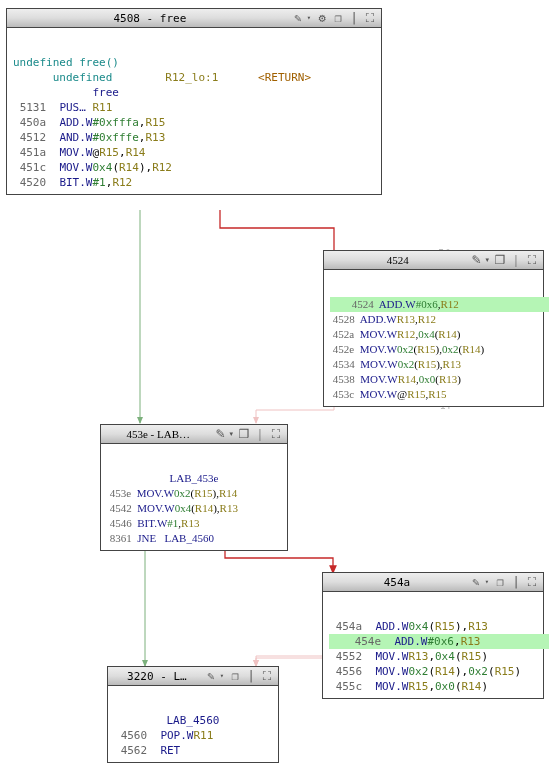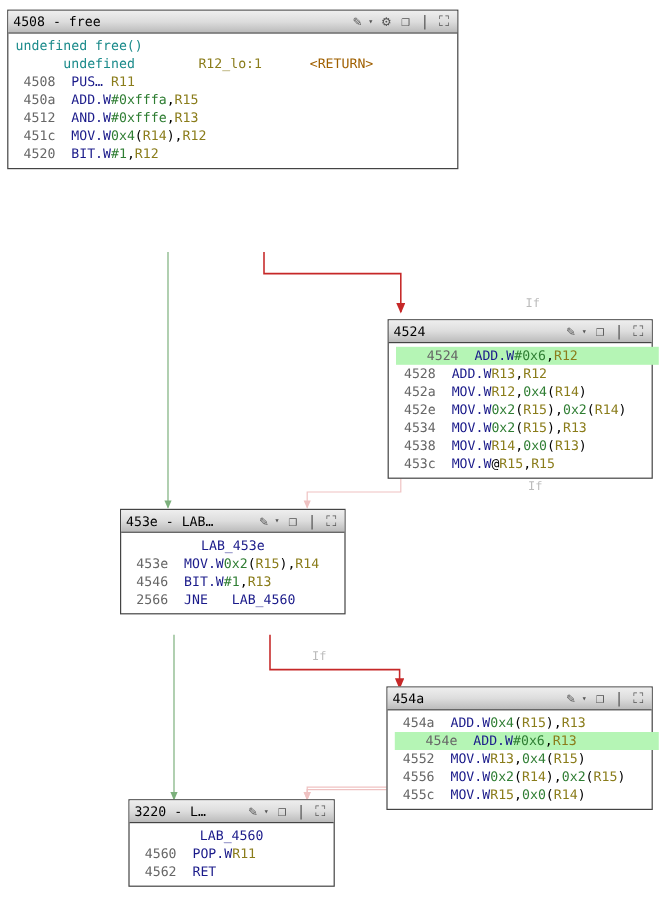--- a/index.html
+++ b/index.html
@@ -1,21 +1,21 @@
 <!DOCTYPE html>
 <html><head>
 <meta charset="utf-8">
 <style>
   body{margin:0;font-family:Menlo,Consolas,monospace;font-size:11px;background:#fff;width:549px;height:770px;position:relative;}
   .blk{position:absolute;border:1px solid #444;background:#fff;box-shadow:0 0 0 0;}
   .hdr{background:linear-gradient(to bottom,#eee 0%,#ddd 50%,#bbb 100%);border-bottom:1px solid #444;display:flex;align-items:center;height:18px;padding:0 4px;gap:2px;}
-  .hdr .title{flex:1;font-size:11px;color:#000;}
+  .hdr .title{flex:1;font-size:11px;color:#000;text-align:center;}
   .hdr .ic{width:14px;height:14px;display:flex;align-items:center;justify-content:center;font-size:12px;color:#555;}
   .hdr .drop{font-size:7px;color:#555;padding-right:2px;}
-  .body{padding:3px 6px 4px 6px;line-height:15px;}
+  .body{padding:3px 6px 4px 6px;line-height:15px;margin-top:24px;}
   .row{white-space:pre;}
   .hl{background:#b5f5b5;display:inline-block;width:100%;padding-left:19px;}
   .addr{color:#666;}
   .op{color:#1a1a8a;}
   .hex{color:#2e7d32;}
   .reg{color:#8a7c1a;}
   .type{color:#1a8a8a;}
   .sym{color:#1a1a8a;}
   .ret{color:#a06000;}
   svg.cn{position:absolute;left:0;top:0;pointer-events:none;}
@@ -72,59 +72,62 @@
   <span class="ic">✎</span>
       <span class="drop">▾</span>
   <span class="ic">⚙</span>
   <span class="ic">❐</span>
   <span class="ic">|</span>
   <span class="ic">⛶</span>
  </div>
  <div class="body">
   <div class="row"><span class="type">undefined free()</span></div>
   <div class="row">      <span class="type">undefined</span>        <span class="reg">R12_lo:1</span>      <span class="ret">&lt;RETURN&gt;</span></div>
+  <div class="row">            <span class="sym">free</span></div>
   <div>
-        <div class="row"> <span class="addr">4508</span>  <span class="op">PUS…</span><span class="reg"> R11</span></div>
+        <div class="row"> <span class="addr">5131</span>  <span class="op">PUS…</span><span class="reg"> R11</span></div>
         <div class="row"> <span class="addr">450a</span>  <span class="op">ADD.W</span><span class="hex">#0xfffa</span>,<span class="reg">R15</span></div>
         <div class="row"> <span class="addr">4512</span>  <span class="op">AND.W</span><span class="hex">#0xfffe</span>,<span class="reg">R13</span></div>
+        <div class="row"> <span class="addr">451a</span>  <span class="op">MOV.W</span>@<span class="reg">R15</span>,<span class="reg">R14</span></div>
         <div class="row"> <span class="addr">451c</span>  <span class="op">MOV.W</span><span class="hex">0x4</span>(<span class="reg">R14</span>),<span class="reg">R12</span></div>
         <div class="row"> <span class="addr">4520</span>  <span class="op">BIT.W</span><span class="hex">#1</span>,<span class="reg">R12</span></div>
       </div>
  </div>
 </div>
 
-<div class="blk" style="left:323px;top:266px;width:219px;">
+<div class="blk" style="left:323px;top:250px;width:219px;font-family:Liberation Serif, serif;">
  <div class="hdr">
   <span class="title">4524</span>
   <span class="ic">✎</span>
       <span class="drop">▾</span>
   <span class="ic">❐</span>
   <span class="ic">|</span>
   <span class="ic">⛶</span>
  </div>
  <div class="body">
   <div><div class="row hl"> <span class="addr">4524</span>  <span class="op">ADD.W</span><span class="hex">#0x6</span>,<span class="reg">R12</span></div><div class="row"> <span class="addr">4528</span>  <span class="op">ADD.W</span><span class="reg">R13</span>,<span class="reg">R12</span></div><div class="row"> <span class="addr">452a</span>  <span class="op">MOV.W</span><span class="reg">R12</span>,<span class="hex">0x4</span>(<span class="reg">R14</span>)</div><div class="row"> <span class="addr">452e</span>  <span class="op">MOV.W</span><span class="hex">0x2</span>(<span class="reg">R15</span>),<span class="hex">0x2</span>(<span class="reg">R14</span>)</div><div class="row"> <span class="addr">4534</span>  <span class="op">MOV.W</span><span class="hex">0x2</span>(<span class="reg">R15</span>),<span class="reg">R13</span></div><div class="row"> <span class="addr">4538</span>  <span class="op">MOV.W</span><span class="reg">R14</span>,<span class="hex">0x0</span>(<span class="reg">R13</span>)</div><div class="row"> <span class="addr">453c</span>  <span class="op">MOV.W</span>@<span class="reg">R15</span>,<span class="reg">R15</span></div></div>
  </div>
 </div>
 
-<div class="blk" style="left:100px;top:424px;width:186px;">
+<div class="blk" style="left:100px;top:424px;width:186px;font-family:Liberation Serif, serif;">
  <div class="hdr">
   <span class="title">453e - LAB…</span>
   <span class="ic">✎</span>
       <span class="drop">▾</span>
   <span class="ic">❐</span>
   <span class="ic">|</span>
   <span class="ic">⛶</span>
  </div>
  <div class="body">
   <div class="row" style="text-align:center"><span class="sym">LAB_453e</span></div>
   <div>
         <div class="row"> <span class="addr">453e</span>  <span class="op">MOV.W</span><span class="hex">0x2</span>(<span class="reg">R15</span>),<span class="reg">R14</span></div>
+        <div class="row"> <span class="addr">4542</span>  <span class="op">MOV.W</span><span class="hex">0x4</span>(<span class="reg">R14</span>),<span class="reg">R13</span></div>
         <div class="row"> <span class="addr">4546</span>  <span class="op">BIT.W</span><span class="hex">#1</span>,<span class="reg">R13</span></div>
-        <div class="row"> <span class="addr">2566</span>  <span class="op">JNE</span>   <span class="sym">LAB_4560</span></div>
+        <div class="row"> <span class="addr">8361</span>  <span class="op">JNE</span>   <span class="sym">LAB_4560</span></div>
       </div>
  </div>
 </div>
 
 <div class="blk" style="left:322px;top:572px;width:220px;">
  <div class="hdr">
   <span class="title">454a</span>
   <span class="ic">✎</span>
       <span class="drop">▾</span>
   <span class="ic">❐</span>

